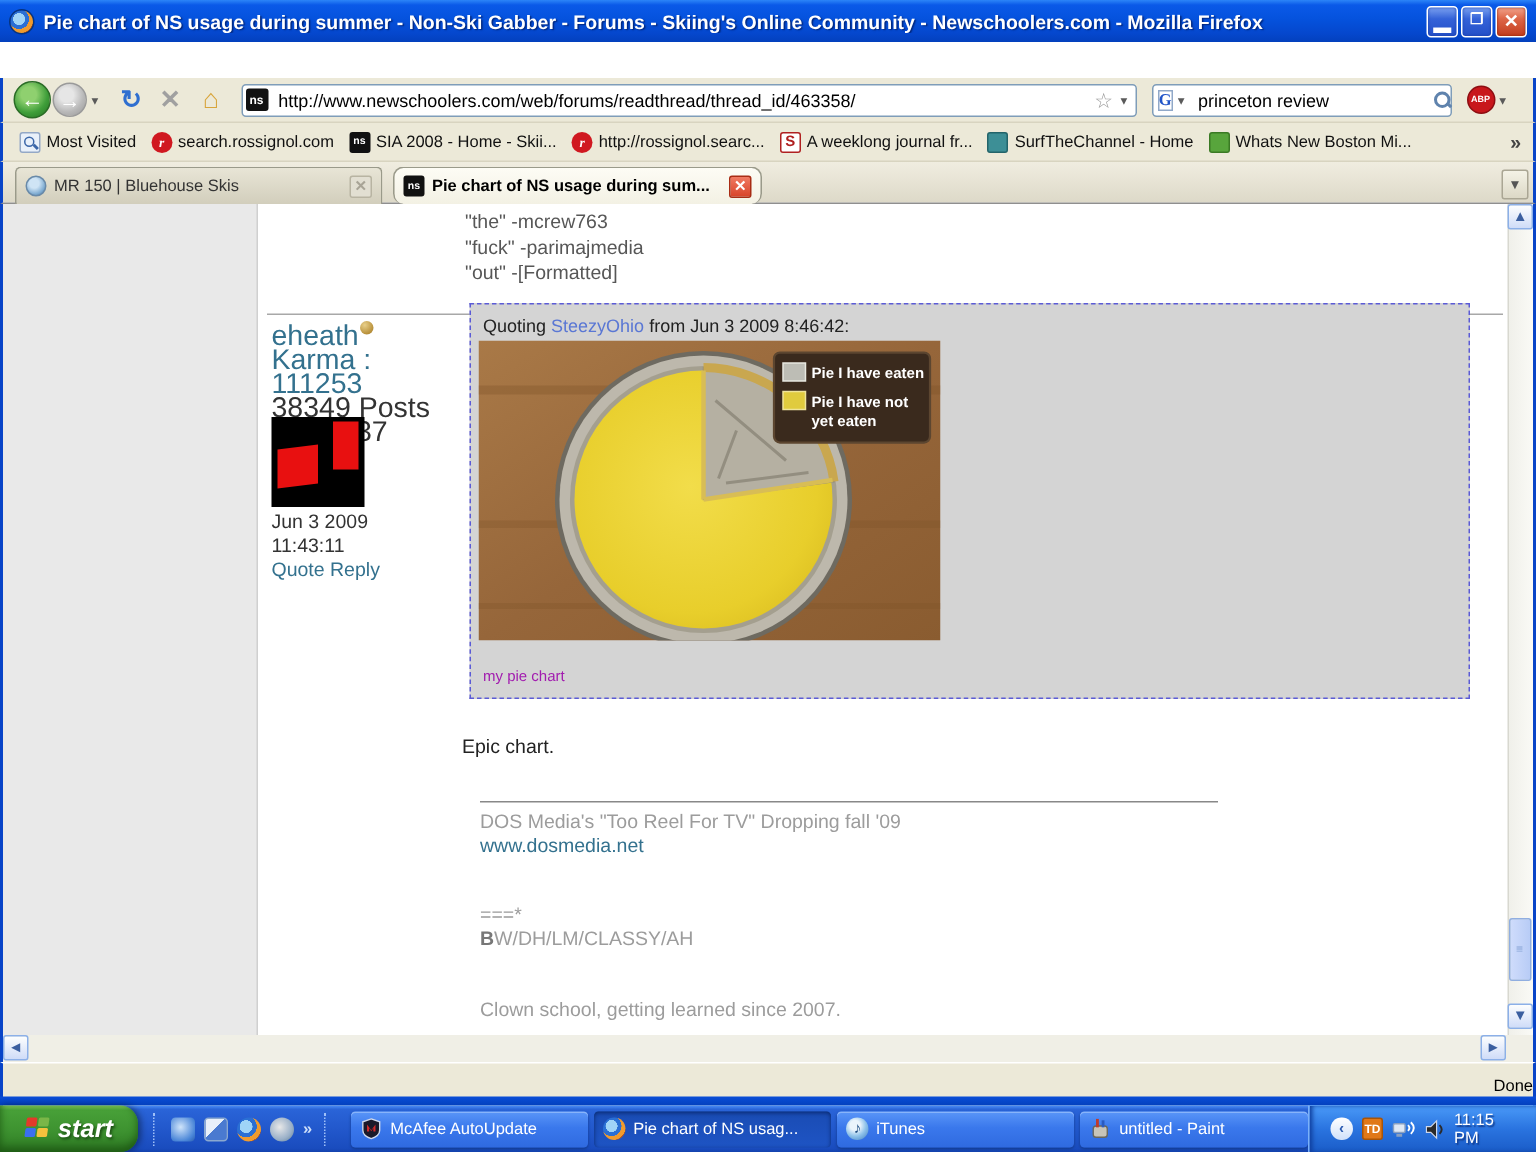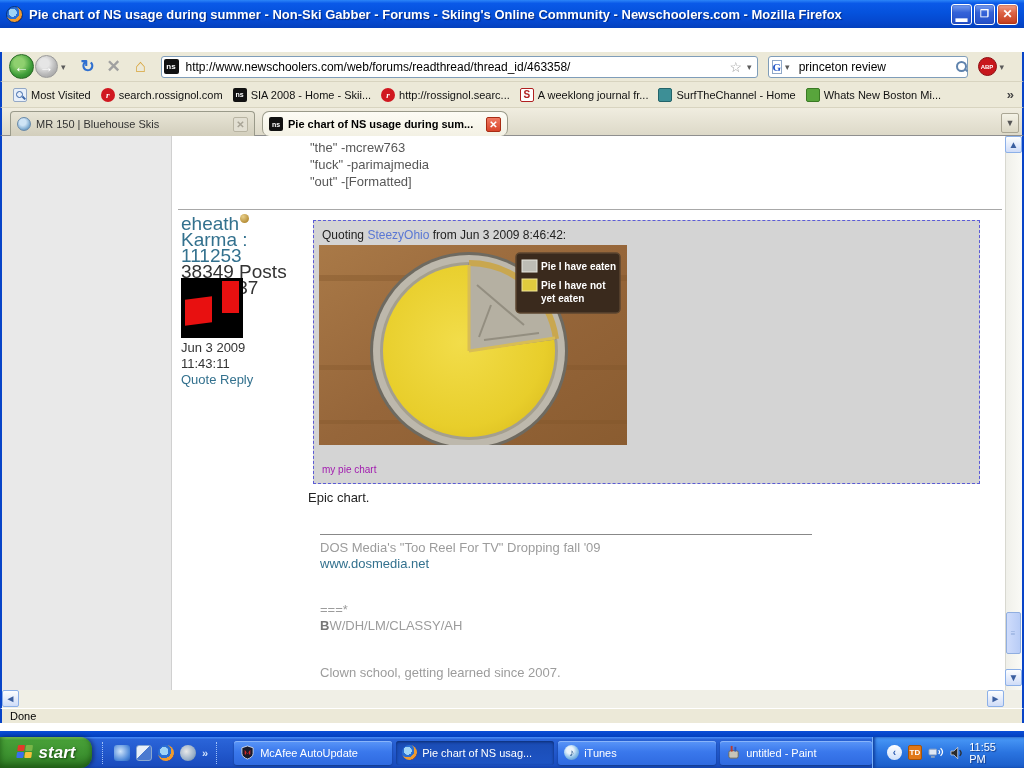--- a/index.html
+++ b/index.html
@@ -121,23 +121,23 @@
 
   
   .sb-btn{background:linear-gradient(180deg,#fdfefe,#cfdcf8);border:1px solid #8cb0e8;border-radius:2px;
     color:#3b5fa0;display:flex;align-items:center;justify-content:center;font-size:10px;font-weight:bold;}
   .sb-track-v{background:linear-gradient(90deg,#f0f0ea,#fafaf6);border-left:1px solid #d8d8d0;}
   .sb-thumb{background:linear-gradient(90deg,#cfdcfb,#b8ccf6);border:1px solid #90aee0;border-radius:2px;position:relative;}
   .sb-thumb .grip{position:absolute;left:50%;top:50%;transform:translate(-50%,-50%);
     color:#8ba8d8;font-size:8px;letter-spacing:1px;}
 
   
-  .statusbar{left:0;top:708px;width:1024px;height:15px;background:#ece9d8;
+  .statusbar{left:0;top:708px;width:1024px;height:30px;background:#ece9d8;
     border-top:1px solid #fff;display:flex;align-items:center;padding-left:8px;
-    font-size:11px;color:#000;border-left:2px solid #0844c8;border-right:2px solid #0844c8;}
+    font-size:11px;color:#000;border-left:2px solid #0844c8;border-right:2px solid #0844c8;justify-content:flex-end;}
   .winedge{left:0;top:731px;width:1024px;height:6px;background:linear-gradient(180deg,#0a4ed8,#0340bd);}
 
   
   .taskbar{left:0;top:737px;width:1024px;height:31px;
     background:linear-gradient(180deg,#4a8ef8 0%,#2a64d8 8%,#2258cc 50%,#1a4cbe 92%,#1443ae 100%);
     display:flex;align-items:center;}
   .startbtn{height:31px;width:92px;border-radius:0 12px 12px 0;flex:0 0 auto;
     background:linear-gradient(180deg,#7dc356 0%,#48a038 10%,#3d9230 55%,#2f7a24 100%);
     box-shadow:inset 0 -3px 6px #1e5a14, 2px 0 4px rgba(0,0,0,.4);
     display:flex;align-items:center;justify-content:center;gap:5px;color:#fff;
@@ -271,21 +271,21 @@
   <div class="abs avatar" style="left:181px;top:278px;width:62px;height:60px;">
     <div class="av-red1"></div>
     <div class="av-red2"></div>
   </div>
   <div class="abs" style="left:181px;top:340px;font-size:13px;line-height:16px;color:#333;">
     <div>Jun 3 2009</div>
     <div>11:43:11</div>
     <div><a class="tlink">Quote Reply</a></div>
   </div>
 
-  <div class="abs quotebox" style="left:313px;top:220px;width:667px;height:264px;">
+  <div class="abs quotebox" style="left:313px;top:202px;width:667px;height:264px;">
     <div class="qheader" style="position:absolute;left:8px;top:7px;">
       <span>Quoting </span><a class="qlink">SteezyOhio</a><span> from Jun 3 2009 8:46:42:</span>
     </div>
 
     <svg style="position:absolute;left:5px;top:24px;" width="308" height="200" viewBox="0 0 308 200">
       <defs>
         <linearGradient id="wood" x1="0" y1="0" x2="1" y2="1">
           <stop offset="0" stop-color="#a97947"></stop>
             <stop offset="0.5" stop-color="#96663a"></stop>
             <stop offset="1" stop-color="#8a5c30"></stop>
@@ -409,17 +409,17 @@
       <div class="td-icon">TD</div>
       <svg width="16" height="14" viewBox="0 0 16 14">
         <rect x="1" y="3" width="8" height="6" rx="1" fill="#dfe8f4" stroke="#8aa0c0"></rect>
         <rect x="3" y="10" width="4" height="2" fill="#8aa0c0"></rect>
         <path d="M11 8 q2-2 0-4 M13 10 q4-4 0-8" stroke="#ffffff" stroke-width="1.3" fill="none"></path>
       </svg>
       <svg width="14" height="14" viewBox="0 0 14 14">
         <polygon points="1,5 4,5 8,1 8,13 4,9 1,9" fill="#2a2a2a" stroke="#cfd8ea" stroke-width="0.8"></polygon>
         <path d="M10 4 q3 3 0 6" stroke="#2a2a2a" stroke-width="1.3" fill="none"></path>
       </svg>
-      <span class="clock">11:55 PM</span>
+      <span class="clock">11:15 PM</span>
     </div>
   </div>
 
 </div>
 
 </body></html>

